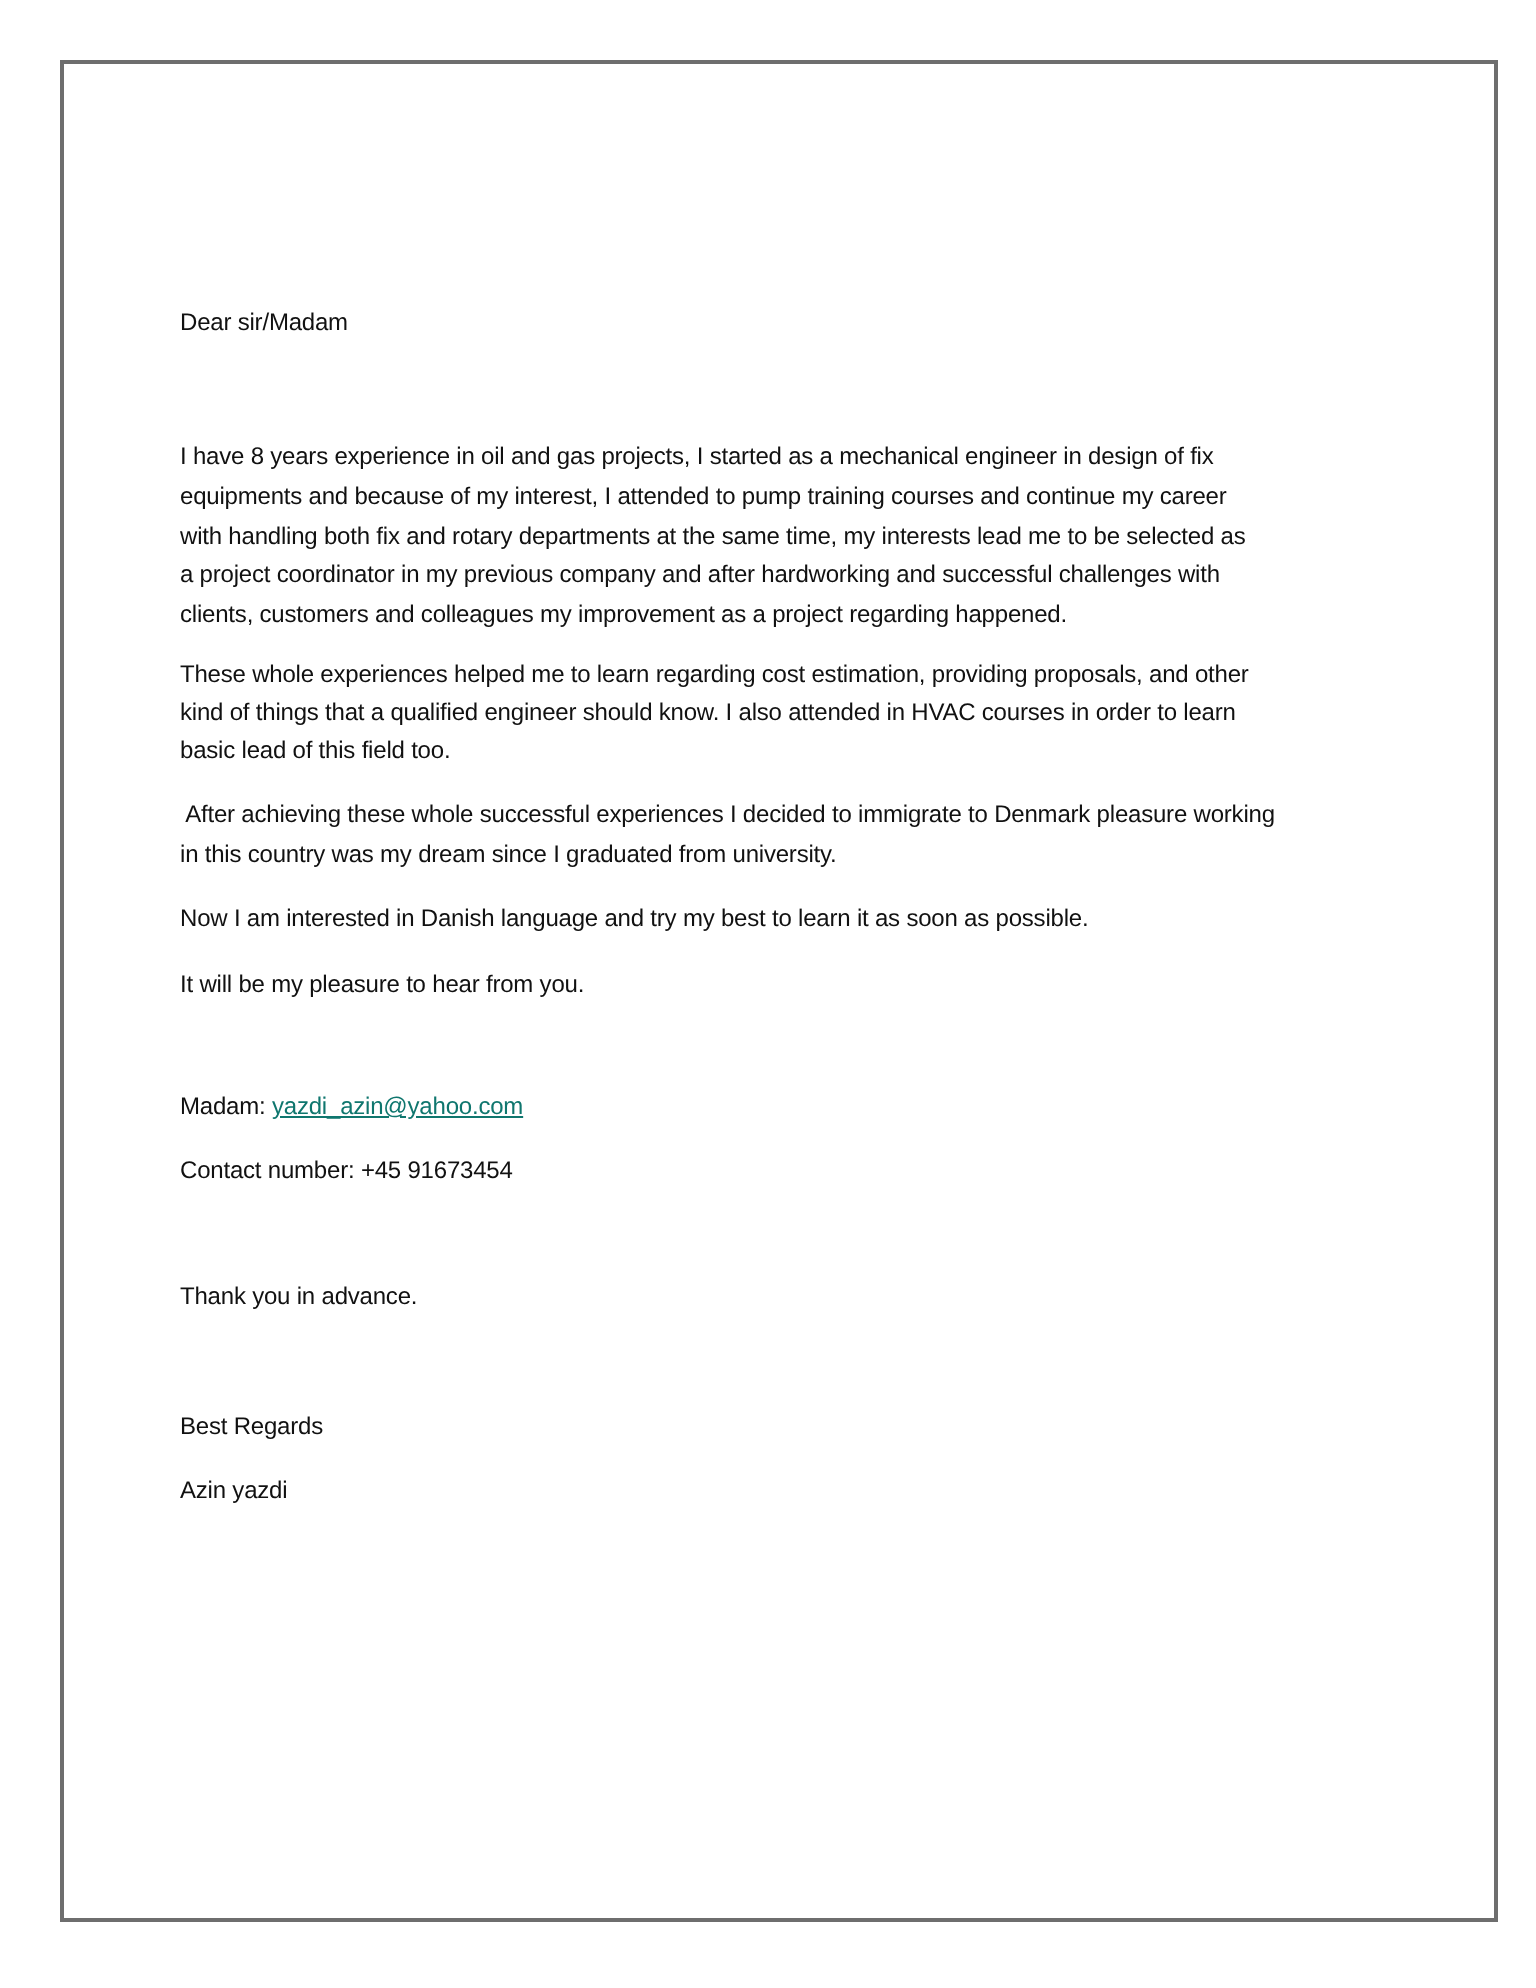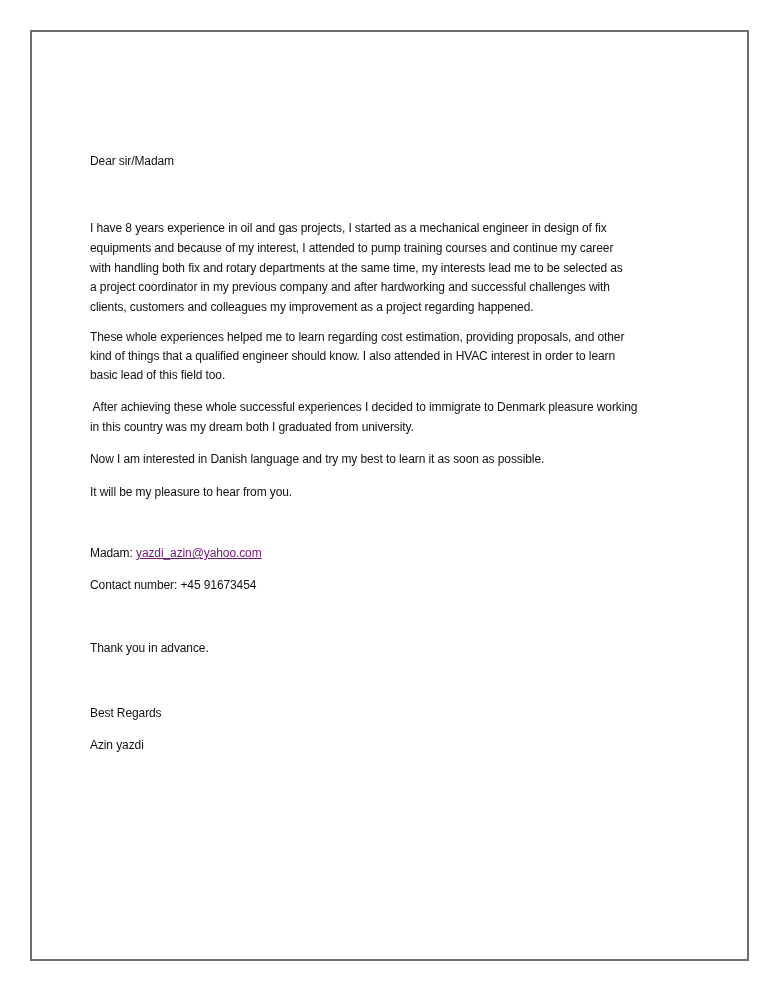--- a/index.html
+++ b/index.html
@@ -1,41 +1,41 @@
 <!DOCTYPE html>
 <html><head>
 <meta charset="utf-8">
 <style>
   html, body { margin:0; padding:0; background:#ffffff; }
   body { width:768px; height:994px; position:relative; overflow:hidden;
          font-family:"Liberation Sans", sans-serif; color:#111; }
   .page-border { position:absolute; left:30px; top:30px; width:719px; height:931px;
                  border:2px solid #6e6e6e; box-sizing:border-box; }
   .line { position:absolute; left:90px; font-size:12px; line-height:20.5px; white-space:nowrap; letter-spacing:-0.1px; }
-  .link { color:#701a75; text-decoration:underline; }
+  .link { color:#0f766e; text-decoration:underline; }
 </style>
 </head>
 <body>
 
 <div class="page-border"></div>
 
 <div class="line" style="top:151px">Dear sir/Madam</div>
 
 <div class="line" style="top:218px">I have 8 years experience in oil and gas projects, I started as a mechanical engineer in design of fix</div>
 <div class="line" style="top:238px">equipments and because of my interest, I attended to pump training courses and continue my career</div>
 <div class="line" style="top:258px">with handling both fix and rotary departments at the same time, my interests lead me to be selected as</div>
 <div class="line" style="top:277px">a project coordinator in my previous company and after hardworking and successful challenges with</div>
 <div class="line" style="top:297px">clients, customers and colleagues my improvement as a project regarding happened.</div>
 
 <div class="line" style="top:327px">These whole experiences helped me to learn regarding cost estimation, providing proposals, and other</div>
-<div class="line" style="top:346px">kind of things that a qualified engineer should know. I also attended in HVAC interest in order to learn</div>
+<div class="line" style="top:346px">kind of things that a qualified engineer should know. I also attended in HVAC courses in order to learn</div>
 <div class="line" style="top:365px">basic lead of this field too.</div>
 
 <div class="line" style="top:397px; white-space:pre"> After achieving these whole successful experiences I decided to immigrate to Denmark pleasure working</div>
-<div class="line" style="top:417px">in this country was my dream both I graduated from university.</div>
+<div class="line" style="top:417px">in this country was my dream since I graduated from university.</div>
 
 <div class="line" style="top:449px">Now I am interested in Danish language and try my best to learn it as soon as possible.</div>
 <div class="line" style="top:482px">It will be my pleasure to hear from you.</div>
 
 <div class="line" style="top:543px"><span style="white-space:pre">Madam: </span><span class="link">yazdi_azin@yahoo.com</span></div>
 
 <div class="line" style="top:575px">Contact number: +45 91673454</div>
 <div class="line" style="top:638px">Thank you in advance.</div>
 <div class="line" style="top:703px">Best Regards</div>
 <div class="line" style="top:735px">Azin yazdi</div>

